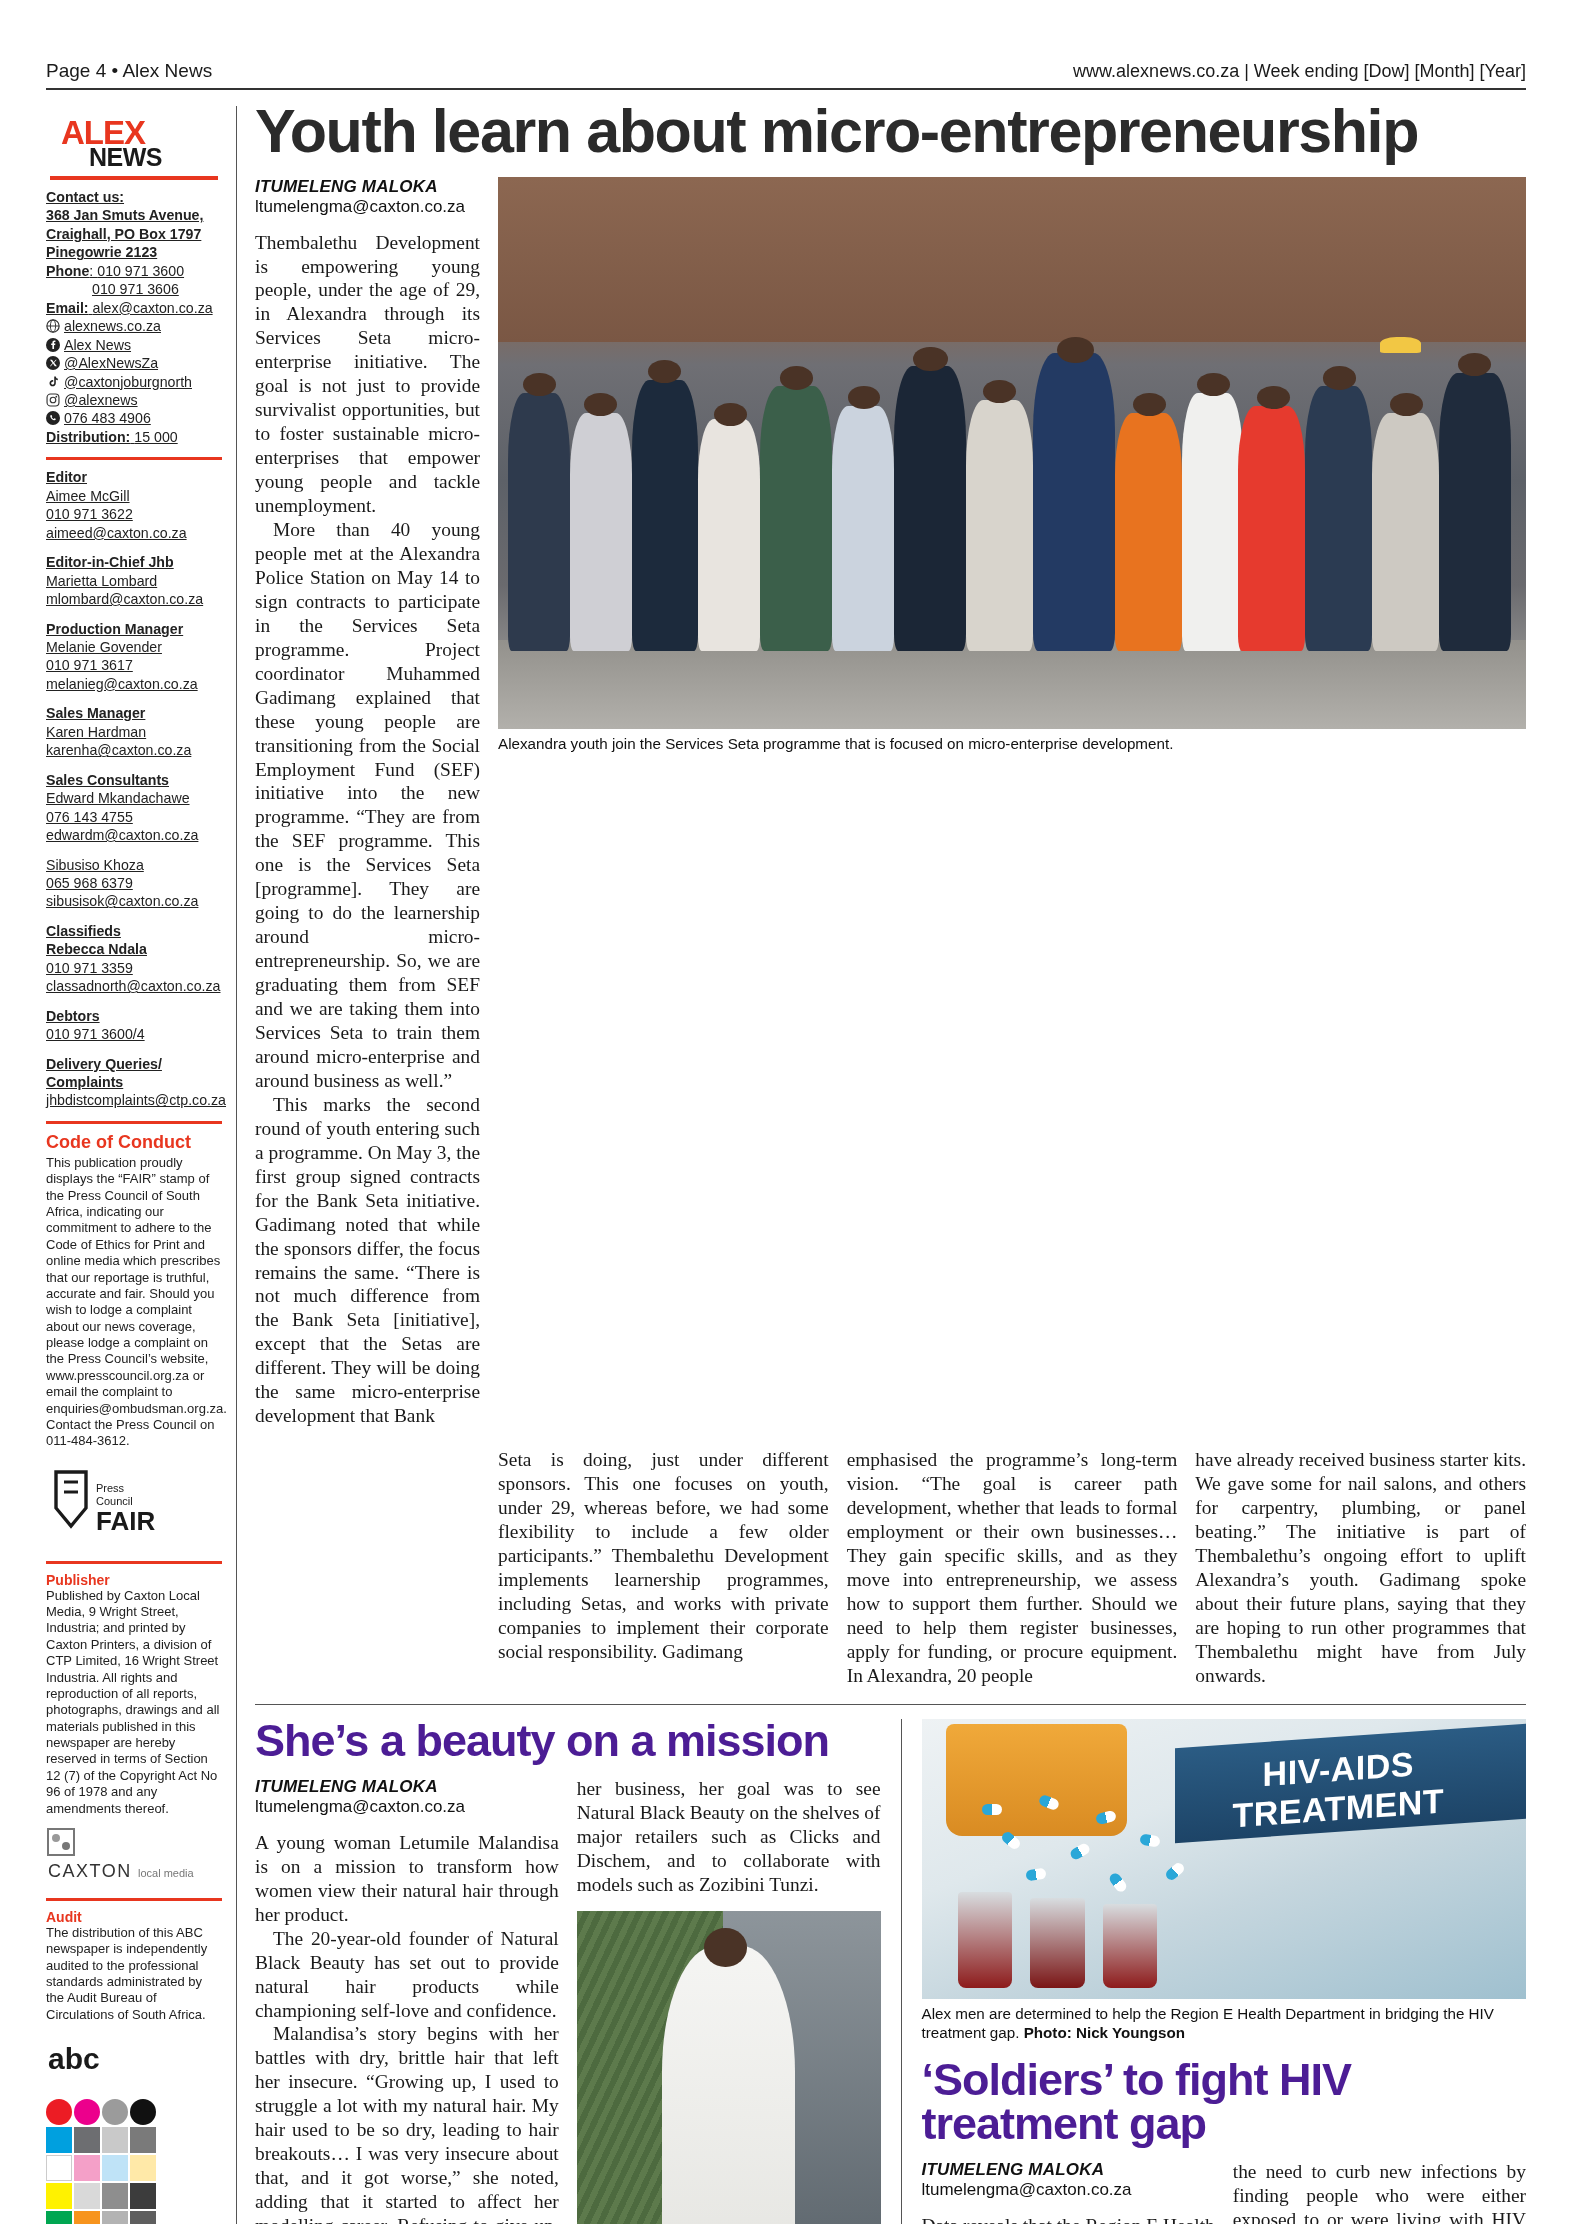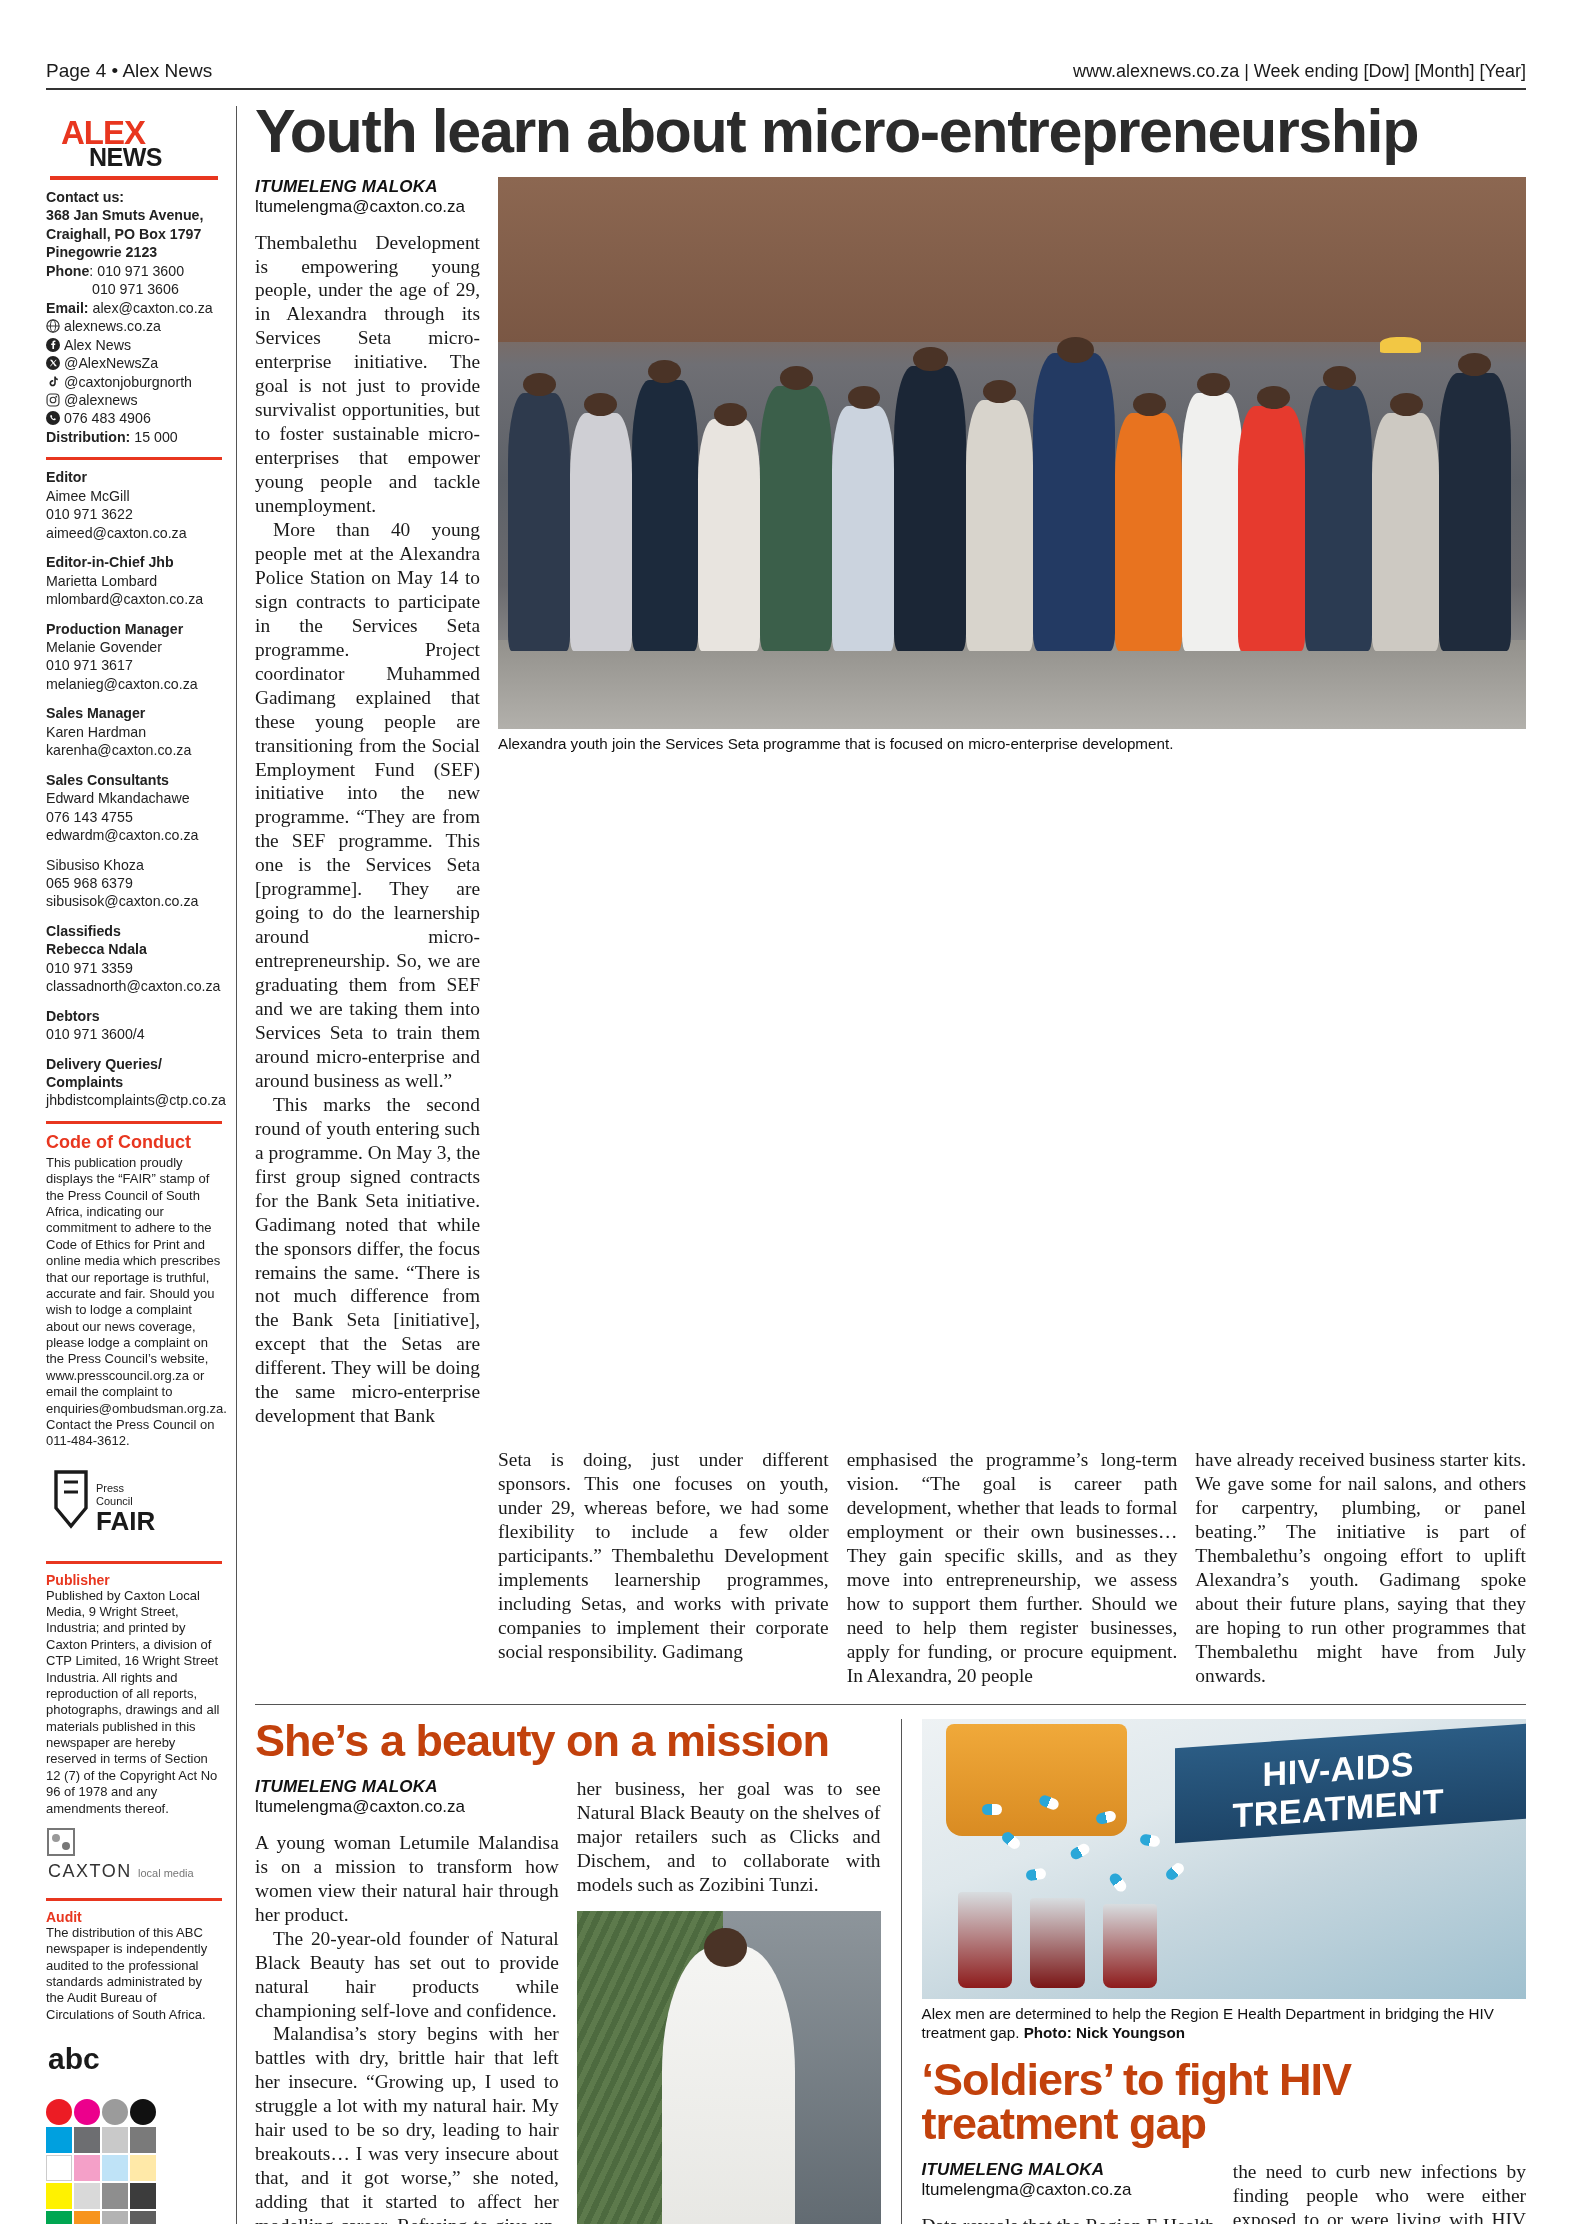--- a/index.html
+++ b/index.html
@@ -28,21 +28,21 @@
 
   
   .logo { text-align:right; padding-top:8px; }
   .logo svg { display:block; margin:0 auto; }
   .logo-rule { border-top:4px solid #e8361f; margin:6px 4px 8px 4px; }
 
   .sb { font-family:"Liberation Sans", sans-serif; font-size:14.2px; line-height:1.30; color:#222; }
   .sb b, .sb .bold { font-weight:bold; }
   .sb .blk { margin-bottom:11px; }
   .sb .hd { font-weight:bold; }
-  .sb .line { display:block; }
+  .sb .line { display:block;text-decoration:underline; }
   .sb .ic { display:inline-block; width:14px; height:14px; vertical-align:-2px; margin-right:4px; }
   .sb .ic svg { display:block; }
   .red-rule { border-top:3px solid #e8361f; margin:7px 0 8px 0; }
 
   .coc-title { color:#e8361f; font-family:"Liberation Sans", sans-serif;
                font-weight:bold; font-size:18px; margin-bottom:2px; }
   .sb-small { font-family:"Liberation Sans", sans-serif; font-size:13px; line-height:1.26; color:#222; }
 
   .fairlogo { margin:14px 0 6px 0; text-align:left; }
   .caxton { margin:10px 0 4px 0; }
@@ -57,21 +57,21 @@
 
   
   h1.head {
     font-family:"Liberation Sans", sans-serif;
     font-weight:bold; font-size:61px; line-height:0.96;
     letter-spacing:-1.4px; margin:0 0 16px 0; color:#2b2b2b;
   }
   h2.head2 {
     font-family:"Liberation Sans", sans-serif;
     font-weight:bold; font-size:45px; line-height:0.98;
-    letter-spacing:-1px; margin:0 0 14px 0; color:#c2410c;
+    letter-spacing:-1px; margin:0 0 14px 0; color:#4c1d95;
   }
 
   .byline { font-family:"Liberation Sans", sans-serif; font-weight:bold; font-style:italic;
             font-size:17px; letter-spacing:0.2px; color:#111; }
   .byemail { font-family:"Liberation Sans", sans-serif; font-size:17px; color:#111; margin-bottom:14px; }
 
   p.body { margin:0; text-indent:18px; font-size:19.4px; line-height:1.235; text-align:justify; }
   p.body.first { text-indent:0; }
 
   .cap { font-family:"Liberation Sans", sans-serif; font-size:15.2px; line-height:1.26; color:#111; margin-top:5px; }

